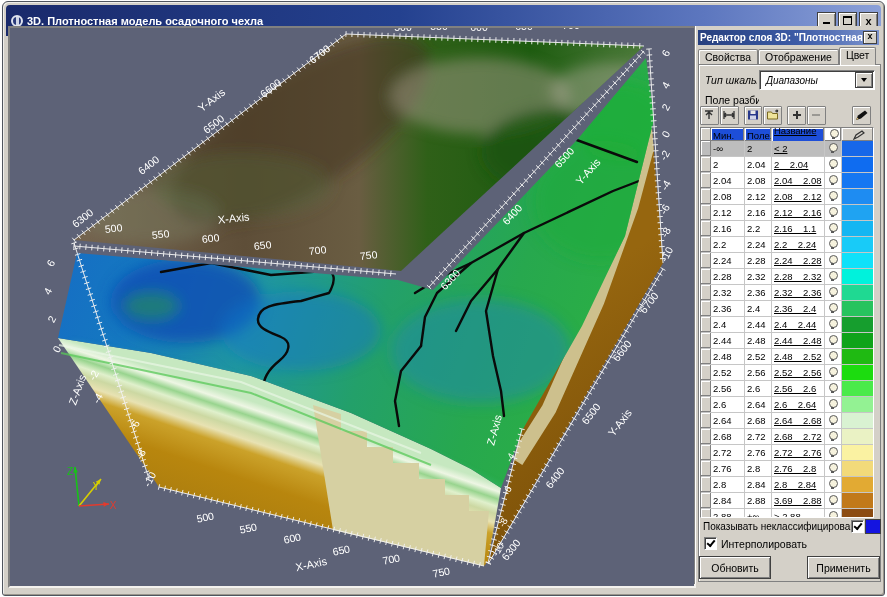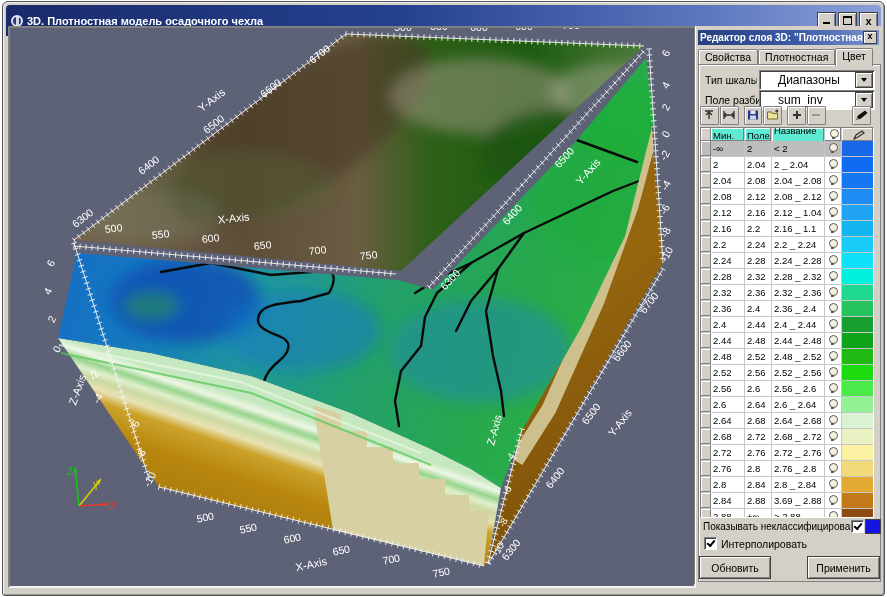--- a/index.html
+++ b/index.html
@@ -29,53 +29,53 @@
   .viewport svg{display:block;}
   
   .panel{position:absolute;left:691px;top:24px;width:188px;height:558px;background:#d4d0c8;
     border-left:1px solid #808080;box-shadow:inset 1px 0 0 #fff;}
   .ptitle{position:absolute;left:3px;top:4px;width:181px;height:15px;
     background:linear-gradient(90deg,#27407e 0%,#3c5ba6 55%,#7d94cf 100%);
     display:flex;align-items:center;padding:0 2px;box-sizing:border-box;}
   .ptitle-text{color:#fff;font-size:10px;font-weight:bold;flex:1;white-space:nowrap;overflow:hidden;}
   .ptitle-x{width:12px;height:11px;background:#d4d0c8;border:1px solid #404040;
     box-shadow:inset 1px 1px 0 #fff;font-size:9px;font-weight:bold;line-height:9px;text-align:center;color:#000;}
-  .tabs{position:absolute;left:3px;top:22px;height:17px;display:flex;align-items:center;}
+  .tabs{position:absolute;left:3px;top:22px;height:17px;display:flex;align-items:flex-end;}
   .tab{height:15px;background:#d4d0c8;border:1px solid #808080;border-bottom:none;border-radius:2px 2px 0 0;
     box-shadow:inset 1px 1px 0 #fff;padding:0 6px;font-size:10.5px;line-height:15px;color:#000;}
   .tab.active{height:17px;position:relative;z-index:3;font-weight:normal;}
   .tabpage{position:absolute;left:3px;top:38px;width:181px;height:516px;
     border:1px solid #808080;box-shadow:inset 1px 1px 0 #fff;background:#d4d0c8;}
   .flabel{position:absolute;font-size:10.5px;color:#000;white-space:nowrap;overflow:hidden;}
   .combo{position:absolute;height:18px;background:#fff;border-top:1px solid #808080;border-left:1px solid #808080;
     border-right:1px solid #fff;border-bottom:1px solid #fff;box-shadow:inset 1px 1px 0 #404040;
     display:flex;align-items:center;}
-  .combo-text{flex:1;font-size:12px;padding-left:18px;color:#000;white-space:nowrap;overflow:hidden;}
+  .combo-text{flex:1;font-size:10px;padding-left:6px;color:#000;white-space:nowrap;overflow:hidden;font-style:italic;}
   .combo-btn{width:16px;height:14px;margin:1px 1px 1px 0;background:#d4d0c8;border:1px solid #404040;
     box-shadow:inset 1px 1px 0 #fff, inset -1px -1px 0 #808080;display:flex;align-items:center;justify-content:center;}
   .arr-down{width:0;height:0;border-left:3.5px solid transparent;border-right:3.5px solid transparent;border-top:4px solid #000;}
   .toolbar{position:absolute;left:5px;top:80px;width:172px;height:18px;display:flex;align-items:center;}
   .tbtn{width:21px;height:17px;background:#d4d0c8;border:1px solid #808080;border-radius:1px;
     box-shadow:inset 1px 1px 0 #fff;display:flex;align-items:center;justify-content:center;margin-right:1px;}
   .tbtn.dis svg{opacity:.45;}
   .tsep{width:5px;}
   
   .tablebox{position:absolute;left:5px;top:101px;width:172px;height:389px;background:#fff;
     border-top:1px solid #808080;border-left:1px solid #808080;box-shadow:inset 1px 1px 0 #404040;
     border-right:1px solid #fff;border-bottom:1px solid #fff;overflow:hidden;}
-  .thead{display:flex;height:13px;background:#5eead4;}
+  .thead{display:flex;height:13px;background:#1d4ed8;}
   .thead .c{box-shadow:inset -1px -1px 0 #808080, inset 1px 1px 0 #fff;font-size:9.5px;
     display:flex;align-items:center;padding-left:2px;box-sizing:border-box;color:#000;}
   .trow{display:flex;height:15px;border-bottom:1px solid #c6c6c6;background:#fff;}
   .trow.sel .c{background:#bdbdbd;}
   .c{box-sizing:border-box;overflow:hidden;white-space:nowrap;}
   .c.rh{width:10px;background:#d4d0c8;box-shadow:inset -1px -1px 0 #808080, inset 1px 1px 0 #fff;}
   .c.min{width:34px;border-right:1px solid #c6c6c6;font-size:9.5px;padding:2px 0 0 2px;}
   .c.max{width:27px;border-right:1px solid #c6c6c6;font-size:9.5px;padding:2px 0 0 2px;}
-  .c.nm{width:53px;border-right:1px solid #c6c6c6;font-size:9.5px;padding:2px 0 12px 2px;}
+  .c.nm{width:53px;border-right:1px solid #c6c6c6;font-size:9.5px;padding:2px 0 12px 2px;text-decoration:underline;}
   .c.bl{width:17px;border-right:1px solid #c6c6c6;display:flex;align-items:center;justify-content:center;background:#fff;}
   .trow.sel .c.bl{background:#bdbdbd;}
   .c.col{flex:1;}
   .bulb{display:inline-block;width:7px;height:7px;border:1px solid #5a5a5a;border-radius:50%;
     background:#f6f2dd;position:relative;margin-top:-3px;}
   .bulb:after{content:"";position:absolute;left:1.5px;top:7px;width:3px;height:2.5px;background:#5a5a5a;}
   
   .check{position:absolute;width:11px;height:11px;background:#fff;border-top:1px solid #808080;border-left:1px solid #808080;
     box-shadow:inset 1px 1px 0 #404040;border-right:1px solid #fff;border-bottom:1px solid #fff;}
   .check:after{content:"";position:absolute;left:2px;top:2px;width:6px;height:3px;
@@ -748,41 +748,35 @@
   </div>
 
   <div class="panel">
     <div class="ptitle">
       <span class="ptitle-text">Редактор слоя 3D: "Плотностная м</span>
       <span class="ptitle-x">x</span>
     </div>
 
     <div class="tabs">
       <span class="tab">Свойства</span>
-      <span class="tab">Плотностная</span>
+      <span class="tab">Отображение</span>
       <span class="tab active">Цвет</span>
     </div>
 
     <div class="tabpage"></div>
 
-    <span class="flabel" style="left:10px;top:48px;width:52px;">Тип шкалы</span>
+    <span class="flabel" style="left:10px;top:48px;width:52px;font-style:italic;">Тип шкалы</span>
     <div class="combo" style="left:64px;top:44px;width:114px;">
       <span class="combo-text">Диапазоны</span>
       <span class="combo-btn">
           <span class="arr-down"></span>
         </span>
     </div>
 
     <span class="flabel" style="left:10px;top:68px;width:54px;">Поле разбиен</span>
-    <div class="combo" style="left:64px;top:64px;width:114px;">
-      <span class="combo-text">sum_inv</span>
-      <span class="combo-btn">
-          <span class="arr-down"></span>
-        </span>
-    </div>
 
     <div class="toolbar">
       <span class="tbtn">
         <svg width="14" height="12">
             <path d="M3,2 H11 M7,2 V10 M4,6 L7,3 L10,6" stroke="#333" stroke-width="1.4" fill="none"></path>
           </svg>
         </span>
       <span class="tbtn">
         <svg width="14" height="12">
             <path d="M2,2 V10 M12,2 V10 M2,6 H12 M4,4 L2,6 L4,8 M10,4 L12,6 L10,8" stroke="#333" stroke-width="1.3" fill="none"></path>
@@ -875,21 +869,21 @@
             <span class="c nm">2.08 _ 2.12</span>
             <span class="c bl">
               <span class="bulb"></span>
             </span>
             <span class="c col" style="background: rgb(30, 140, 242);"></span>
           </div>
           <div class="trow">
             <span class="c rh"></span>
             <span class="c min">2.12</span>
             <span class="c max">2.16</span>
-            <span class="c nm">2.12 _ 1.04</span>
+            <span class="c nm">2.12 _ 2.16</span>
             <span class="c bl">
               <span class="bulb"></span>
             </span>
             <span class="c col" style="background: rgb(31, 163, 242);"></span>
           </div>
           <div class="trow">
             <span class="c rh"></span>
             <span class="c min">2.16</span>
             <span class="c max">2.2</span>
             <span class="c nm">2.16 _ 1.1</span>

